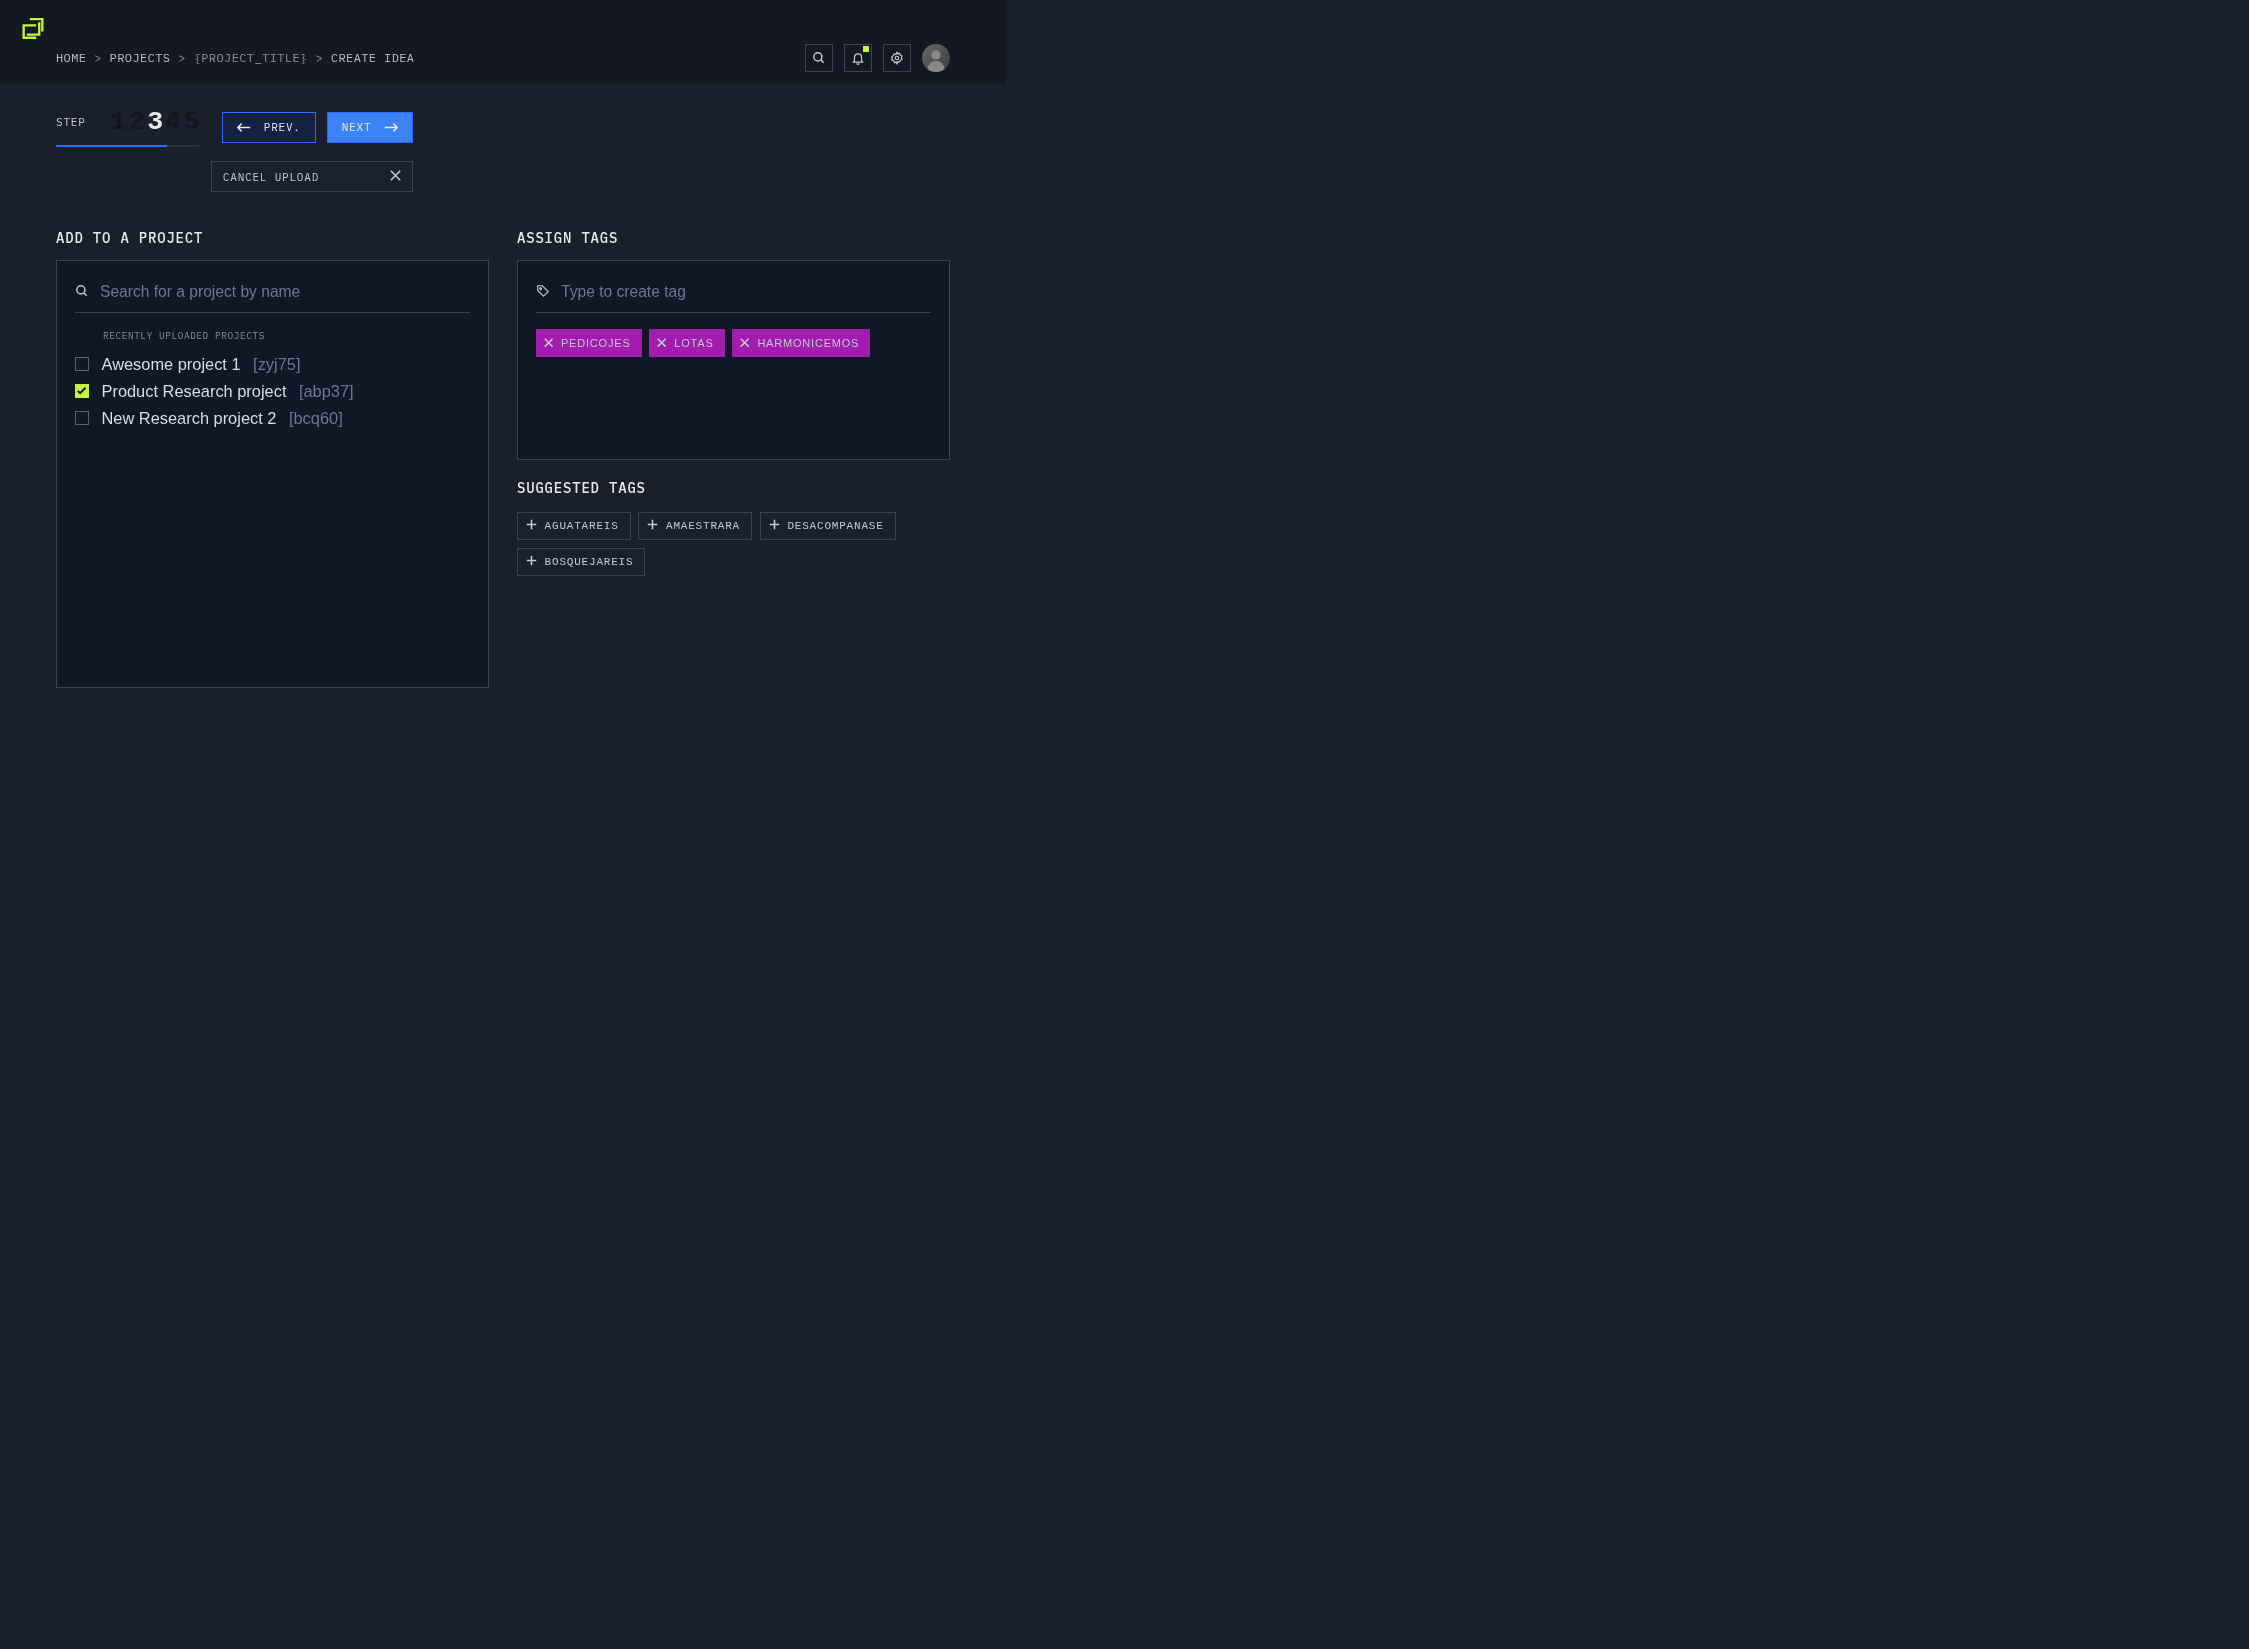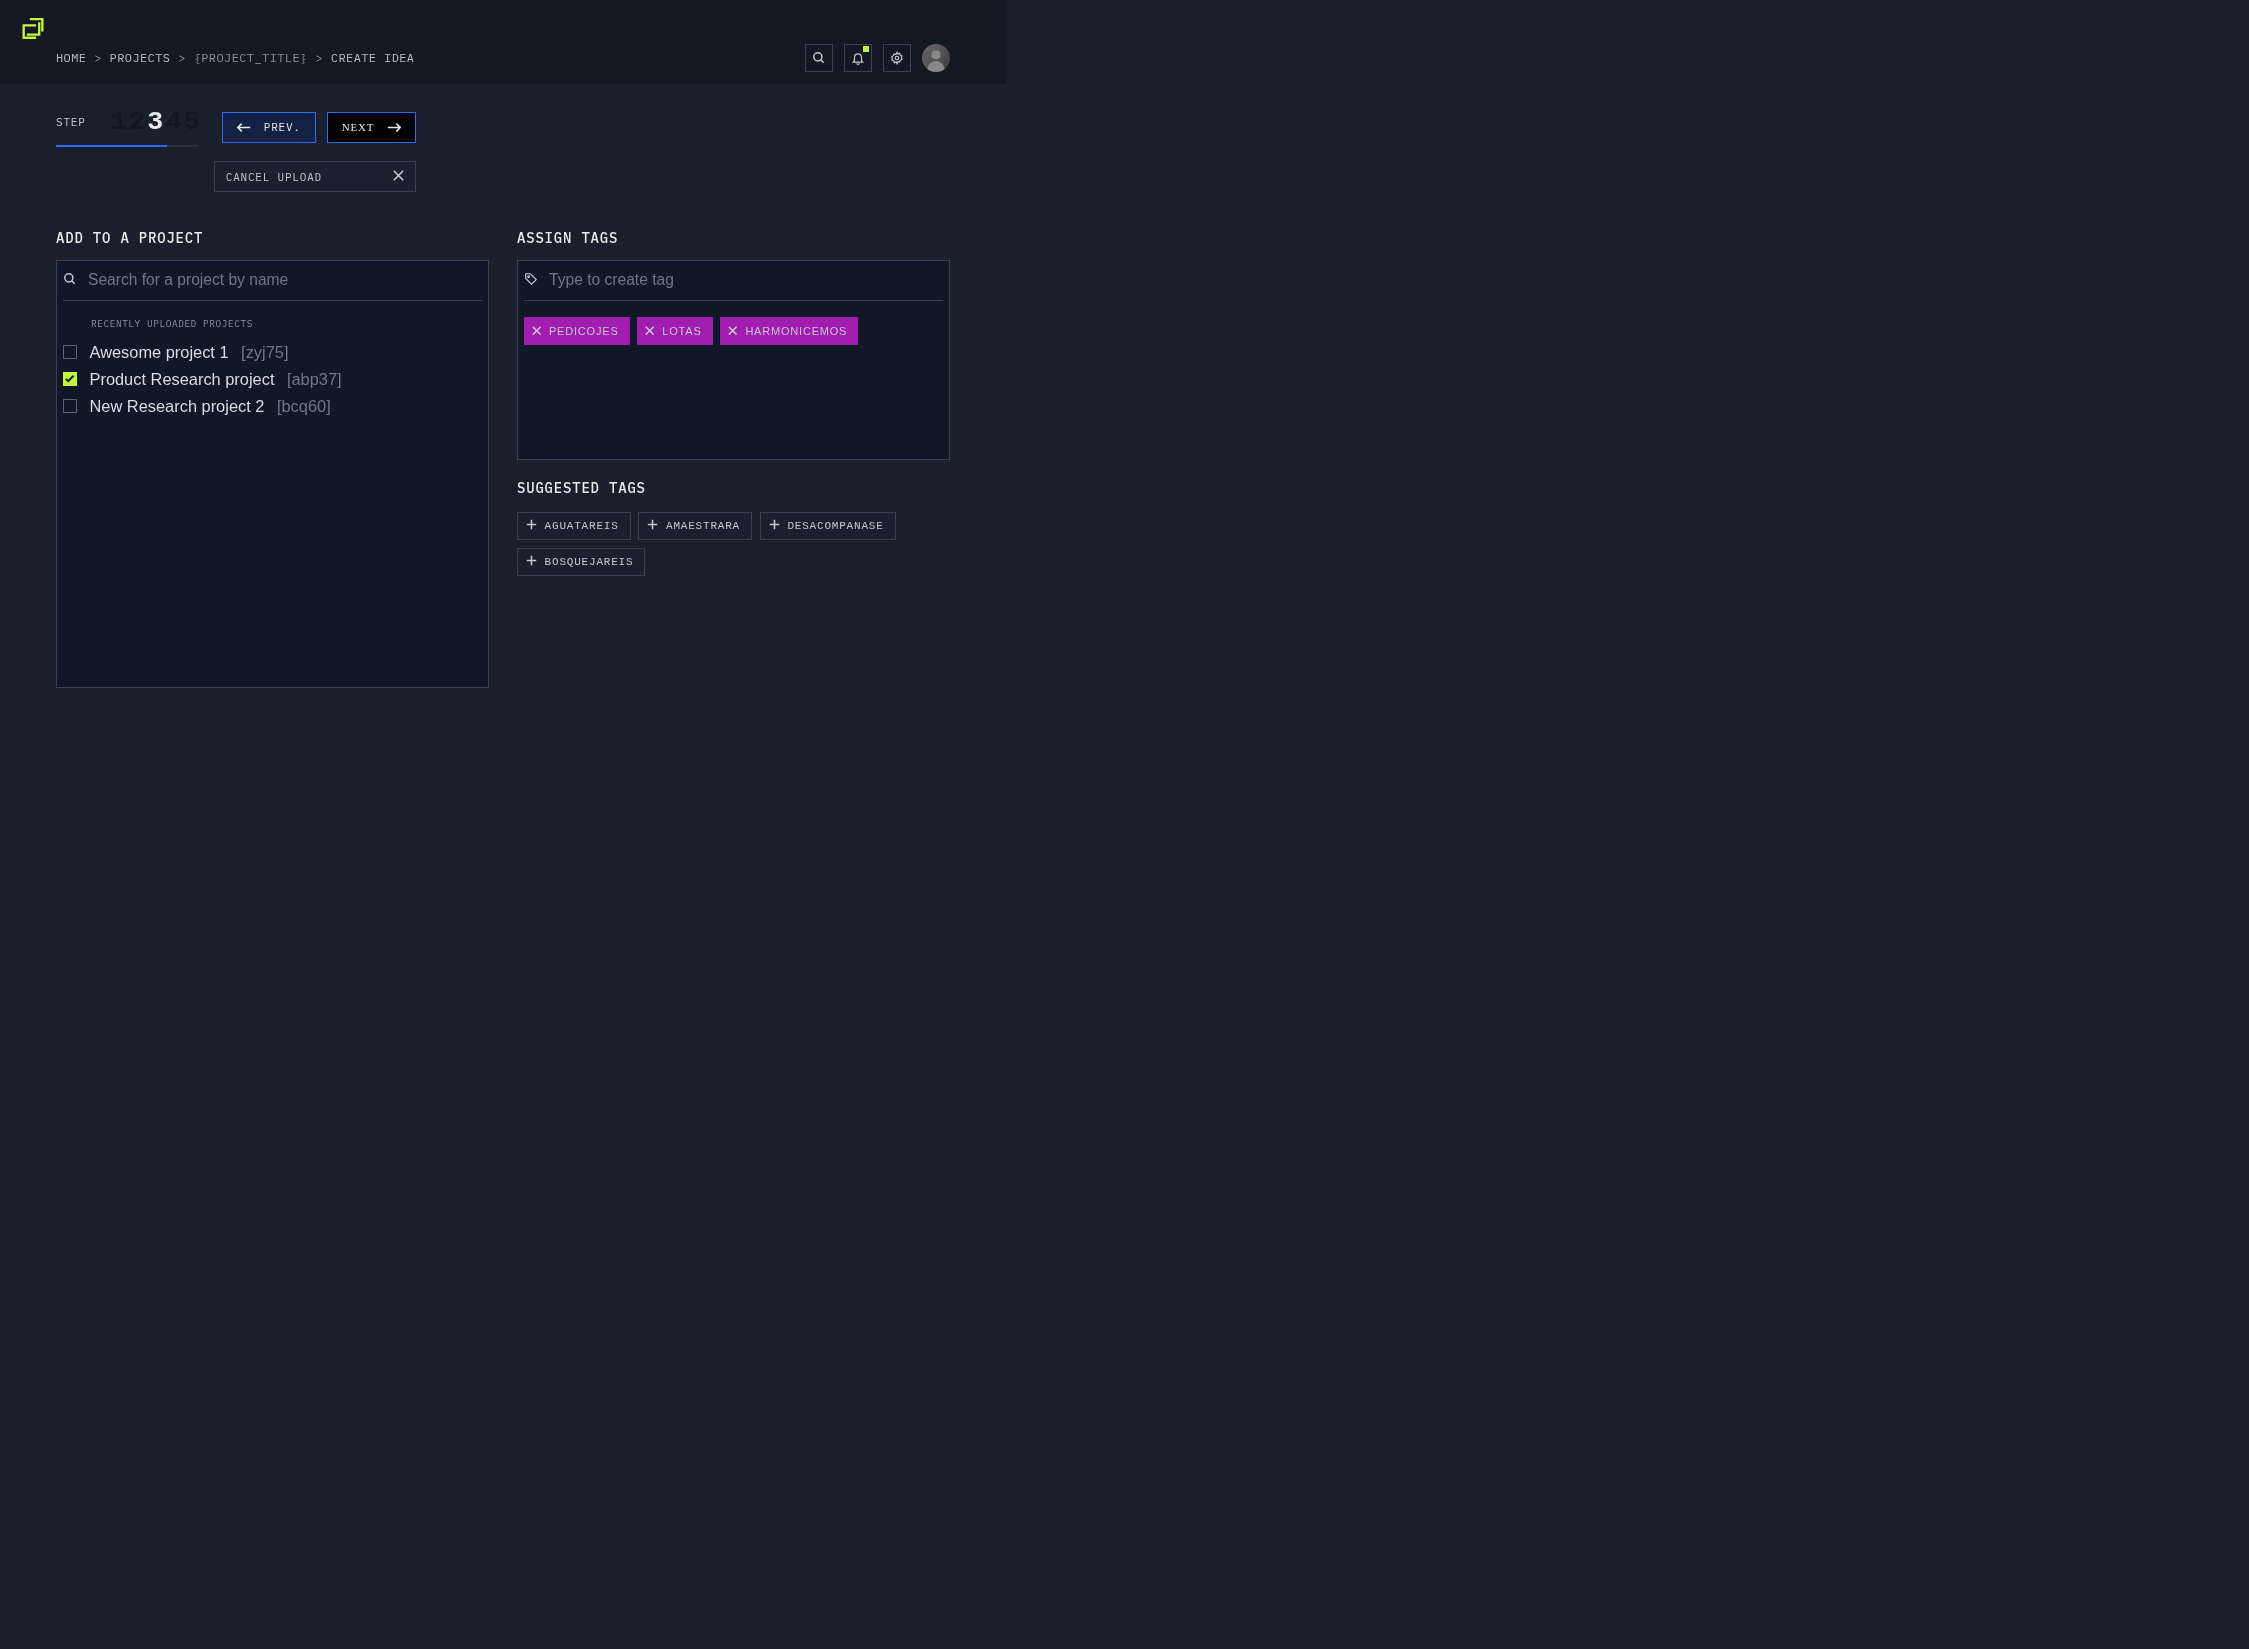--- a/index.html
+++ b/index.html
@@ -179,23 +179,22 @@
   font-size: 11px;
   letter-spacing: 0.8px;
   display: flex;
   align-items: center;
   gap: 12.5px;
   cursor: pointer;
   text-transform: uppercase;
 }
 
 .nav-btn.next {
-  background: #000000;
+  background: #3b82f6;
   border-color: #2d6bff;
-  font-family: Liberation Serif, serif;
 }
 
 .nav-btn svg { display: block; }
 
 .cancel-btn {
   height: 31px;
   width: 202px;
   padding: 0 11px;
   border: 0.8px solid #3a4252;
   background: #1a202e;
@@ -225,21 +224,21 @@
   letter-spacing: 0.8px;
   color: #e8eaed;
   text-transform: uppercase;
   margin-bottom: 12.5px;
   font-weight: 500;
 }
 
 .panel-box {
   border: 0.8px solid #3a4252;
   background: #101726;
-  padding: 6px;
+  padding: 18px;
 }
 
 .panel-box.tall {
   height: 428px;
 }
 
 .panel-box.med {
   height: 200px;
 }
 

